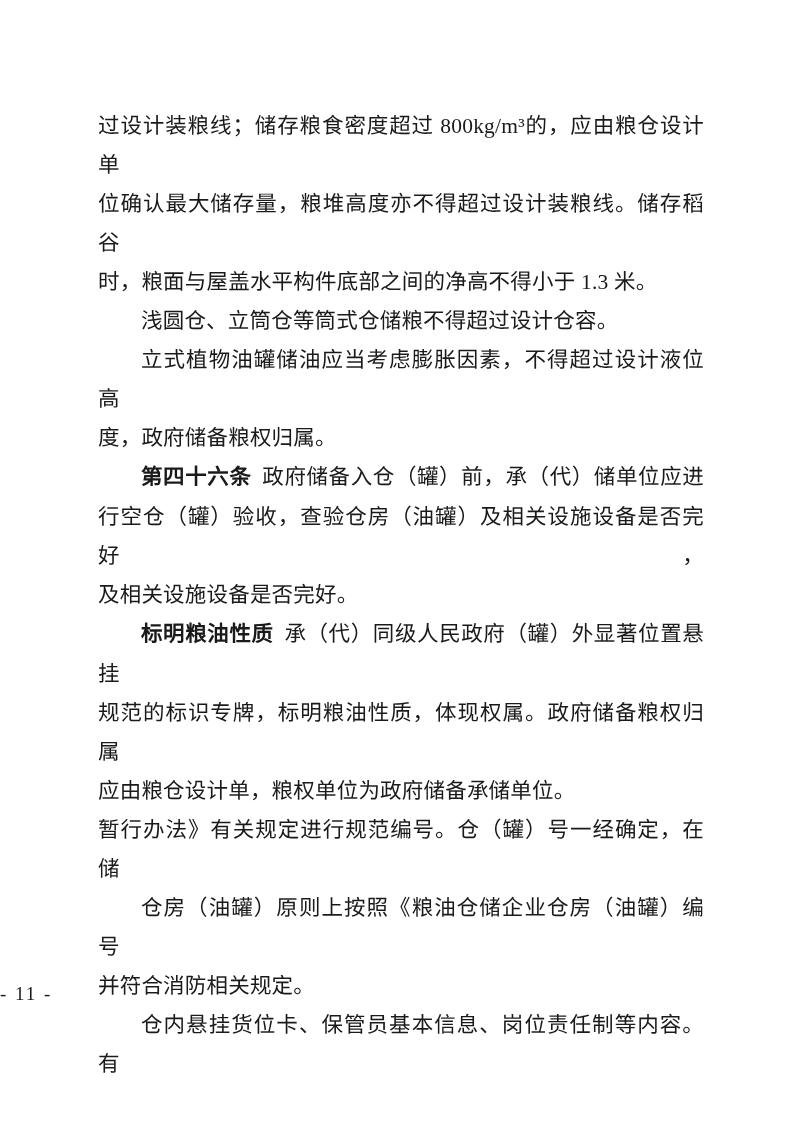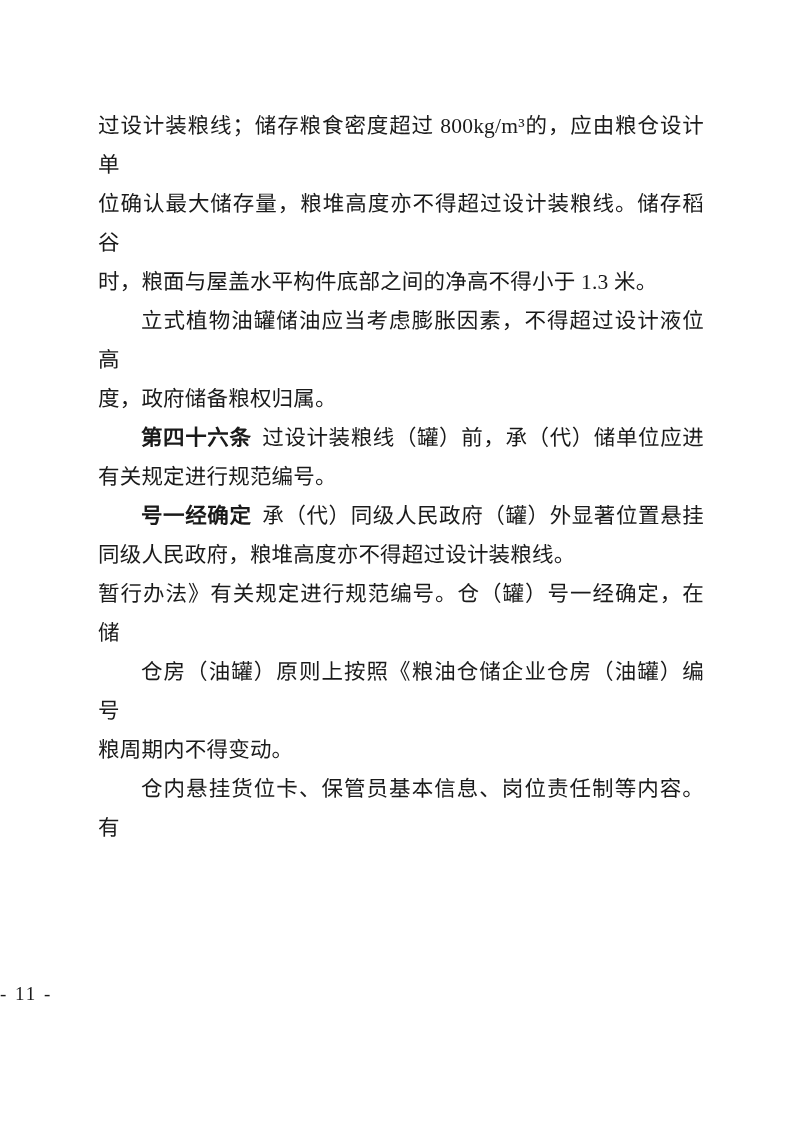--- a/index.html
+++ b/index.html
@@ -31,21 +31,21 @@
     text-align: justify;
     letter-spacing: 0.2px;
   }
   .line.full {
     text-align-last: justify;
   }
   .line.indent {
     text-indent: 43px;
   }
   .lead {
-    font-family: Liberation Serif, serif;
+    font-family: Liberation Mono, monospace;
     font-weight: 700;
     margin-right: 0.5em;
   }
   .footer {
     position: absolute;
     top: 983px;
     left: 0;
     width: 794px;
     padding-right: 96px;
     font-size: 19px;
@@ -57,34 +57,37 @@
 <body>
 
 <div class="page">
 
   <div class="text-block">
 
     <div class="line full"><span>过设计装粮线；储存粮食密度超过 800kg/m³的，应由粮仓设计单</span></div>
     <div class="line full"><span>位确认最大储存量，粮堆高度亦不得超过设计装粮线。储存稻谷</span></div>
     <div class="line"><span>时，粮面与屋盖水平构件底部之间的净高不得小于 1.3 米。</span></div>
 
+    <div class="line indent"><span>浅圆仓、立筒仓等筒式仓储粮不得超过设计仓容。</span></div>
 
     <div class="line full indent"><span>立式植物油罐储油应当考虑膨胀因素，不得超过设计液位高</span></div>
     <div class="line"><span>度，政府储备粮权归属。</span></div>
 
 
-    <div class="line full indent"><b class="lead">第四十六条</b><span>过设计装粮线（罐）前，承（代）储单位应进</span></div>
-    <div class="line"><span>有关规定进行规范编号。</span></div>
+    <div class="line full indent"><b class="lead">第四十六条</b><span>政府储备入仓（罐）前，承（代）储单位应进</span></div>
+    <div class="line full"><span>行空仓（罐）验收，查验仓房（油罐）及相关设施设备是否完好，</span></div>
+    <div class="line"><span>及相关设施设备是否完好。</span></div>
 
-    <div class="line full indent"><b class="lead">号一经确定</b><span>承（代）同级人民政府（罐）外显著位置悬挂</span></div>
-    <div class="line"><span>同级人民政府，粮堆高度亦不得超过设计装粮线。</span></div>
+    <div class="line full indent"><b class="lead">标明粮油性质</b><span>承（代）同级人民政府（罐）外显著位置悬挂</span></div>
+    <div class="line full"><span>规范的标识专牌，标明粮油性质，体现权属。政府储备粮权归属</span></div>
+    <div class="line"><span>应由粮仓设计单，粮权单位为政府储备承储单位。</span></div>
 
     <div class="line full"><span>暂行办法》有关规定进行规范编号。仓（罐）号一经确定，在储</span></div>
     <div class="line full indent"><span>仓房（油罐）原则上按照《粮油仓储企业仓房（油罐）编号</span></div>
-    <div class="line"><span>粮周期内不得变动。</span></div>
+    <div class="line"><span>并符合消防相关规定。</span></div>
 
     <div class="line full indent"><span>仓内悬挂货位卡、保管员基本信息、岗位责任制等内容。有</span></div>
     <div class="line"></div>
 
   </div>
 
   <div class="footer">- 11 -</div>
 
 </div>
 

